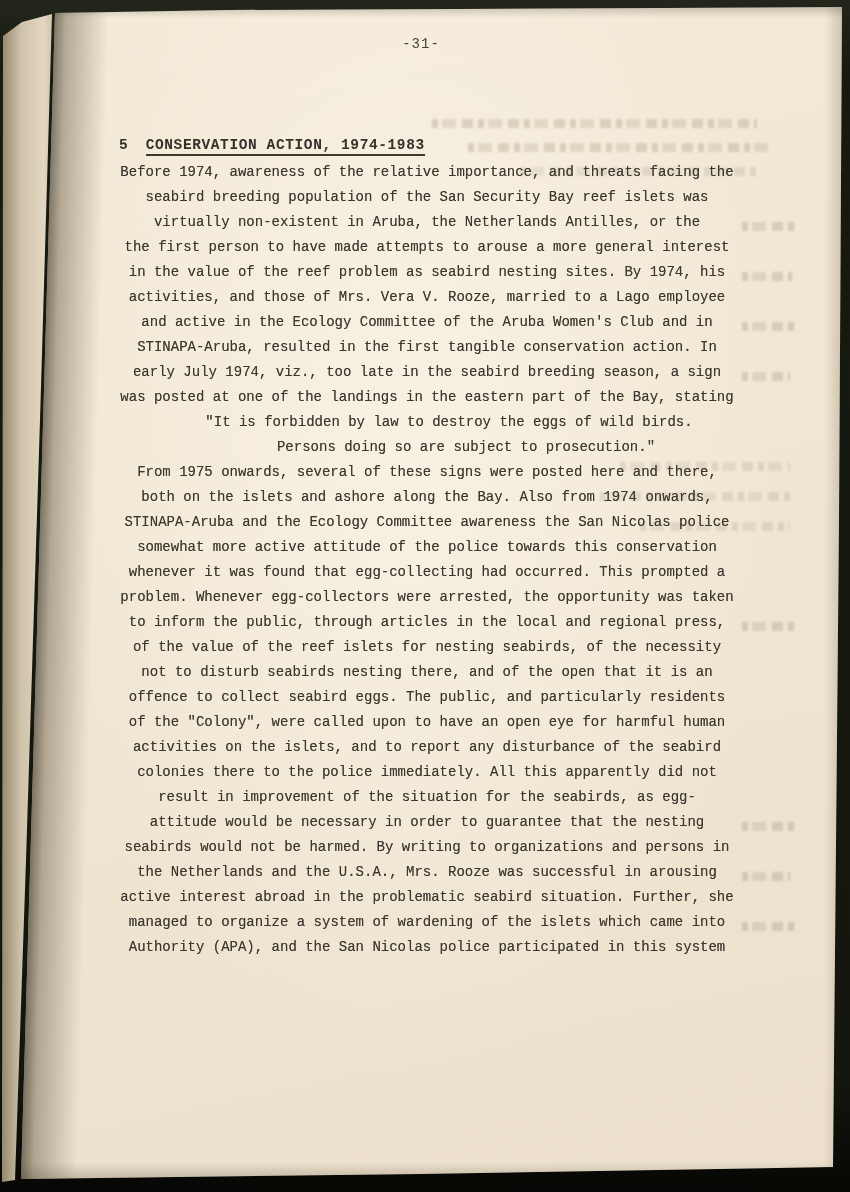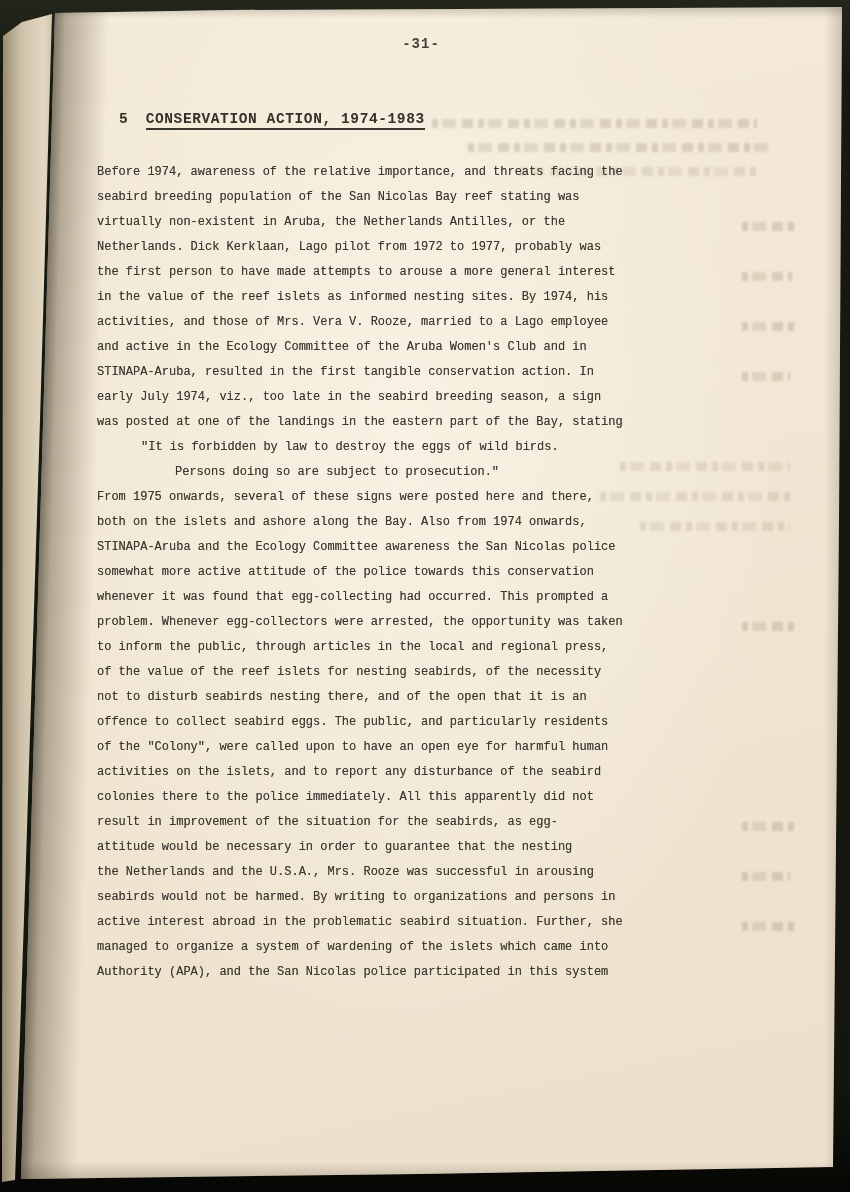--- a/index.html
+++ b/index.html
@@ -42,35 +42,37 @@
     pointer-events:none;
   }
   .edge-shade-bottom{
     position:absolute;left:0;bottom:8px;width:850px;height:22px;
     background:linear-gradient(to top,rgba(60,50,32,0.30),rgba(60,50,32,0));
     pointer-events:none;
   }
 
   .page-number{
     position:absolute;top:36px;left:115px;width:612px;
-    text-align:center;font-size:14px;letter-spacing:1px;color:#45423a;font-weight:bold;
+    text-align:center;font-size:14px;letter-spacing:1px;color:#45423a;
   }
   .heading{
     position:absolute;top:111px;left:119px;white-space:nowrap;
     font-size:14.5px;font-weight:bold;color:#33312a;
   }
   .heading .hnum{margin-right:18px;}
   .heading .htitle{
     display:inline-block;border-bottom:2px solid #3a382f;padding-bottom:1px;
     letter-spacing:0.6px;
+    margin-top:26px;
   }
   .textcol{
-    position:absolute;top:160px;left:97px;width:632px;
-    font-size:12px;line-height:25px;color:#3a372f;
+    position:absolute;top:160px;left:111px;width:632px;
+    font-size:14px;line-height:25px;color:#3a372f;
     text-shadow:0 0 0.5px rgba(58,55,47,0.55);
+    text-align:center;
   }
   .tline{white-space:pre;height:25px;}
   .quote-1{padding-left:44px;white-space:pre;height:25px;}
   .quote-2{padding-left:78px;white-space:pre;height:25px;}
 
   
   .ghost{
     position:absolute;height:9px;opacity:0.55;filter:blur(1.1px);
     background-image:repeating-linear-gradient(to right,
       rgba(148,135,115,0.55) 0 6px,rgba(148,135,115,0) 6px 10px,
@@ -109,25 +111,24 @@
 
     <div class="page-number">-31-</div>
 
     <div class="heading">
       <span class="hnum">5</span><span class="htitle">CONSERVATION ACTION, 1974-1983</span>
     </div>
 
     <div class="textcol">
       <div>
           <div class="tline">Before 1974, awareness of the relative importance, and threats facing the</div>
-          <div class="tline">seabird breeding population of the San Nicolas Bay reef stating was</div>
+          <div class="tline">seabird breeding population of the San Security Bay reef islets was</div>
           <div class="tline">virtually non-existent in Aruba, the Netherlands Antilles, or the</div>
-          <div class="tline">Netherlands. Dick Kerklaan, Lago pilot from 1972 to 1977, probably was</div>
           <div class="tline">the first person to have made attempts to arouse a more general interest</div>
-          <div class="tline">in the value of the reef islets as informed nesting sites. By 1974, his</div>
+          <div class="tline">in the value of the reef problem as seabird nesting sites. By 1974, his</div>
           <div class="tline">activities, and those of Mrs. Vera V. Rooze, married to a Lago employee</div>
           <div class="tline">and active in the Ecology Committee of the Aruba Women's Club and in</div>
           <div class="tline">STINAPA-Aruba, resulted in the first tangible conservation action. In</div>
           <div class="tline">early July 1974, viz., too late in the seabird breeding season, a sign</div>
           <div class="tline">was posted at one of the landings in the eastern part of the Bay, stating</div>
         </div>
       <div class="quote-1">"It is forbidden by law to destroy the eggs of wild birds.</div>
       <div class="quote-2">Persons doing so are subject to prosecution."</div>
       <div>
           <div class="tline">From 1975 onwards, several of these signs were posted here and there,</div>
@@ -138,22 +139,22 @@
           <div class="tline">problem. Whenever egg-collectors were arrested, the opportunity was taken</div>
           <div class="tline">to inform the public, through articles in the local and regional press,</div>
           <div class="tline">of the value of the reef islets for nesting seabirds, of the necessity</div>
           <div class="tline">not to disturb seabirds nesting there, and of the open that it is an</div>
           <div class="tline">offence to collect seabird eggs. The public, and particularly residents</div>
           <div class="tline">of the "Colony", were called upon to have an open eye for harmful human</div>
           <div class="tline">activities on the islets, and to report any disturbance of the seabird</div>
           <div class="tline">colonies there to the police immediately. All this apparently did not</div>
           <div class="tline">result in improvement of the situation for the seabirds, as egg-</div>
           <div class="tline">attitude would be necessary in order to guarantee that the nesting</div>
+          <div class="tline">seabirds would not be harmed. By writing to organizations and persons in</div>
           <div class="tline">the Netherlands and the U.S.A., Mrs. Rooze was successful in arousing</div>
-          <div class="tline">seabirds would not be harmed. By writing to organizations and persons in</div>
           <div class="tline">active interest abroad in the problematic seabird situation. Further, she</div>
           <div class="tline">managed to organize a system of wardening of the islets which came into</div>
           <div class="tline">Authority (APA), and the San Nicolas police participated in this system</div>
         </div>
     </div>
   </div>
 
 </div>
 
 </body></html>

